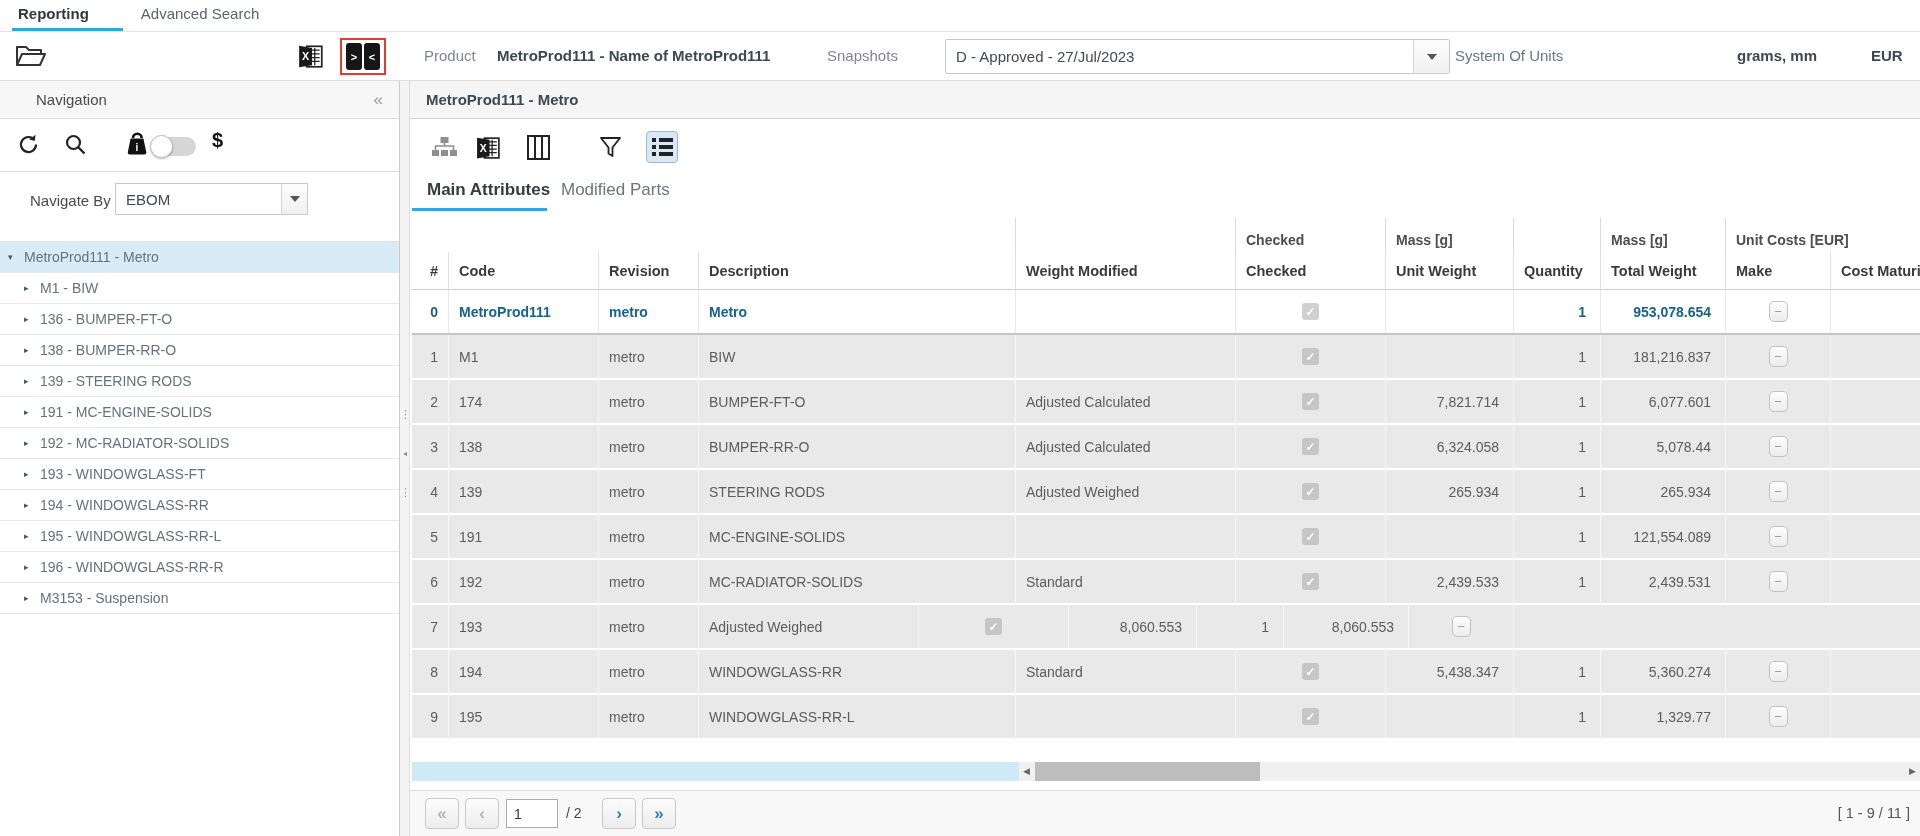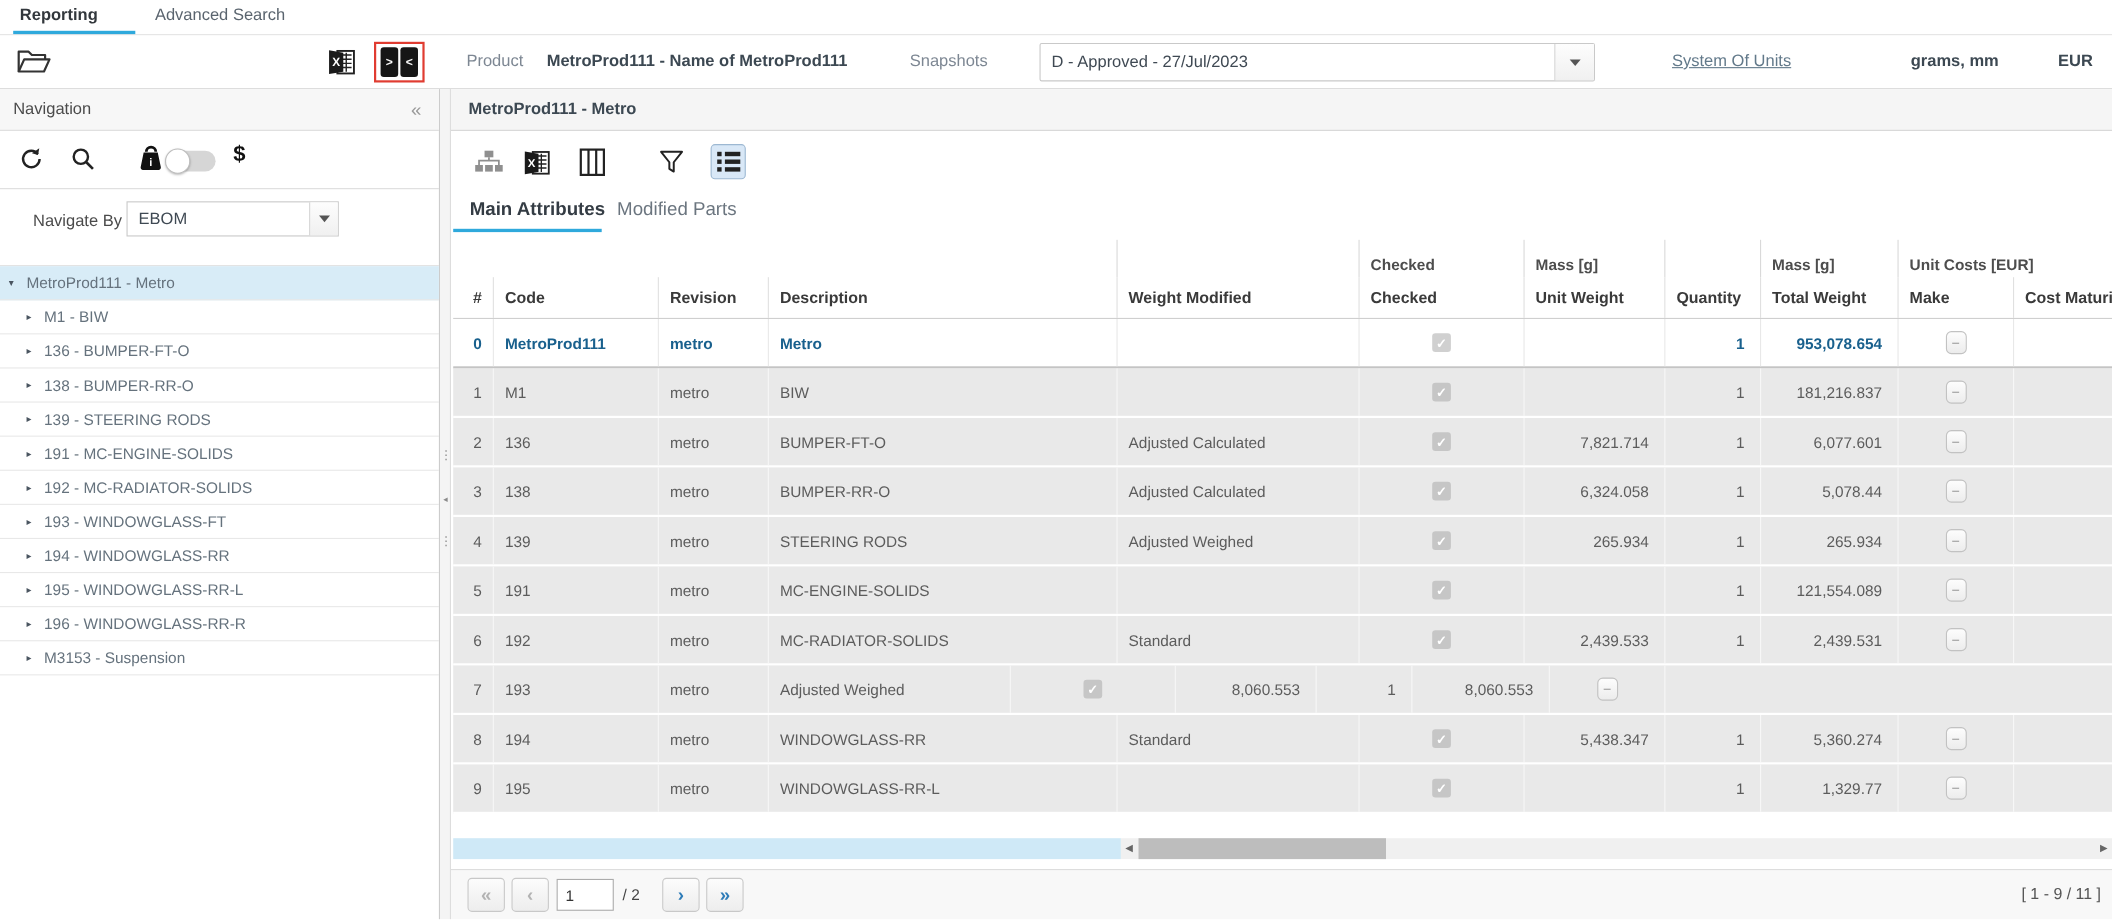--- a/index.html
+++ b/index.html
@@ -18,26 +18,26 @@
   .folder-btn{left:14px;top:10px;width:34px;height:28px;}
   .excel-top{left:296px;top:9px;width:30px;height:30px;}
   .collapse-btn{left:340px;top:6px;width:46px;height:37px;border:2px solid #e03c31;background:#fff;gap:2px;}
   .collapse-sq{width:16px;height:27px;background:#161616;color:#fff;border-radius:3px;font-size:11px;font-weight:700;display:flex;align-items:center;justify-content:center;}
   .lbl-gray{position:absolute;top:15px;color:#7d8793;font-size:15px;}
   .val-bold{position:absolute;top:15px;color:#3c4852;font-size:15px;font-weight:700;}
   .snap-select{position:absolute;left:945px;top:7px;width:505px;height:35px;border:1px solid #c9c9c9;background:#fff;border-radius:2px;display:flex;align-items:center;cursor:pointer;}
   .snap-select .sel-text{padding-left:10px;color:#3f4953;font-size:15px;flex:1;}
   .sel-arrow{width:36px;height:100%;border-left:1px solid #d5d5d5;background:linear-gradient(#fdfdfd,#f0f0f0);display:flex;align-items:center;justify-content:center;}
   .tri-down{width:0;height:0;border-left:5px solid transparent;border-right:5px solid transparent;border-top:6px solid #555;}
-  .sou-link{position:absolute;left:1520px;top:15px;color:#62798a;font-size:15px;text-decoration:underline;cursor:pointer;}
+  .sou-link{position:absolute;left:1455px;top:15px;color:#62798a;font-size:15px;cursor:pointer;}
 
   
   .nav-panel{position:absolute;left:0;top:81px;width:400px;height:755px;background:#fff;border-right:1px solid #ccc;}
   .nav-header{position:absolute;left:0;top:0;width:100%;height:38px;background:#f7f7f7;border-bottom:1px solid #ddd;display:flex;align-items:center;}
-  .nav-title{padding-left:12px;font-size:15px;color:#4a4a4a;}
+  .nav-title{padding-left:36px;font-size:15px;color:#4a4a4a;}
   .nav-collapse{margin-left:auto;margin-right:16px;color:#999;font-size:17px;cursor:pointer;}
   .nav-tools{position:absolute;left:0;top:38px;width:100%;height:53px;border-bottom:1px solid #ddd;}
   .nav-tool{position:absolute;top:14px;cursor:pointer;}
   .toggle{position:absolute;left:152px;top:18px;width:44px;height:19px;border-radius:10px;background:#d6d6d6;cursor:pointer;}
   .toggle .knob{position:absolute;left:-2px;top:-2px;width:23px;height:23px;border-radius:50%;background:#fff;border:1px solid #bdbdbd;box-shadow:0 1px 2px rgba(0,0,0,.25);}
   .dollar{position:absolute;left:212px;top:10px;font-size:20px;font-weight:700;color:#111;cursor:pointer;}
   .navby{position:absolute;left:0;top:91px;width:100%;height:60px;}
   .navby-label{position:absolute;left:30px;top:20px;font-size:15px;color:#4a4a4a;}
   .navby-select{position:absolute;left:115px;top:11px;width:193px;height:32px;border:1px solid #c9c9c9;background:#fff;display:flex;align-items:center;cursor:pointer;}
   .navby-select .sel-text{padding-left:10px;color:#3f4953;font-size:15px;flex:1;}
@@ -381,21 +381,21 @@
           <div class="cell c-uw"></div>
           <div class="cell c-qty">1</div>
           <div class="cell c-tw">181,216.837</div>
           <div class="cell c-make">
             <span class="make-box">−</span>
           </div>
           <div class="cell c-cm"></div>
         </div>
         <div class="trow">
           <div class="cell c-num">2</div>
-          <div class="cell c-code">136</div>
+          <div class="cell c-code">174</div>
           <div class="cell c-rev">metro</div>
           <div class="cell c-desc">BUMPER-FT-O</div>
           <div class="cell c-wm">Adjusted Calculated</div>
           <div class="cell c-chk">
             <span class="cbx">✓</span>
           </div>
           <div class="cell c-uw">7,821.714</div>
           <div class="cell c-qty">1</div>
           <div class="cell c-tw">6,077.601</div>
           <div class="cell c-make">

